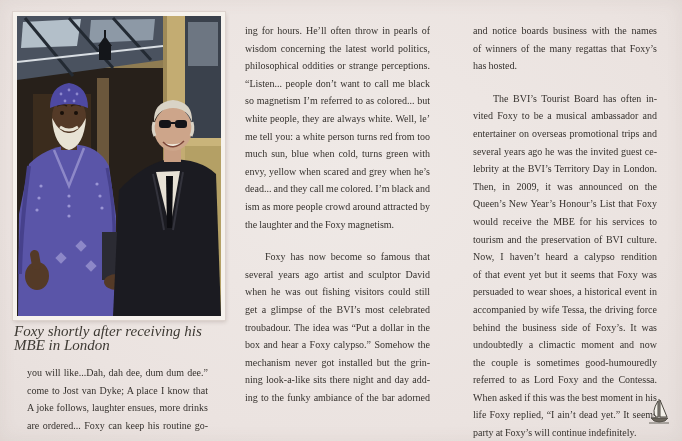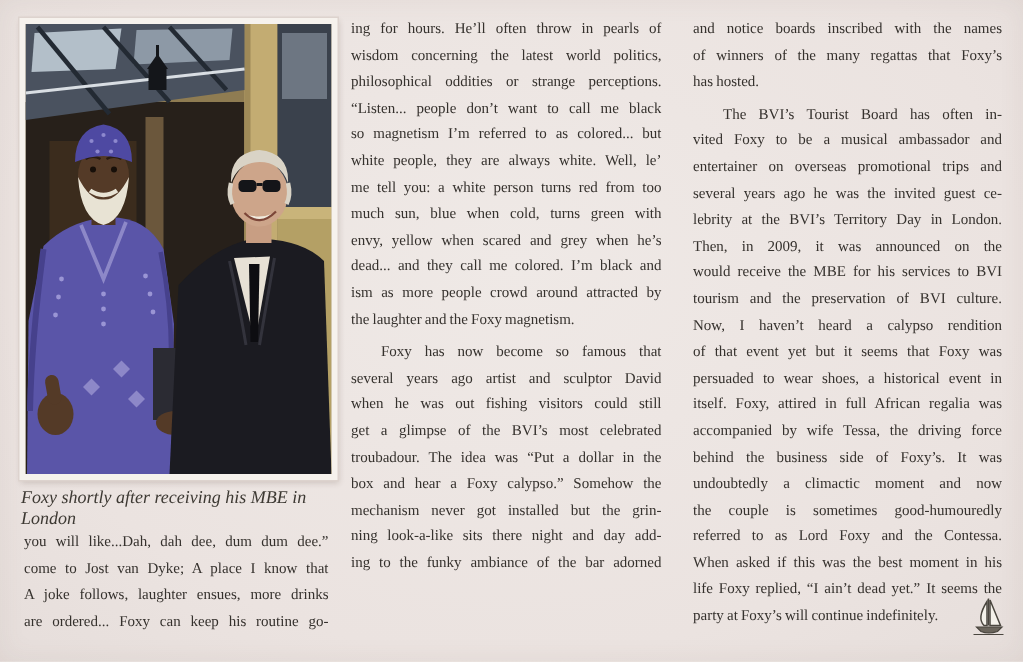--- a/index.html
+++ b/index.html
@@ -12,27 +12,27 @@
     box-shadow: inset 0 0 18px rgba(120,90,80,0.08);
   }
   .photo-frame{
     position:absolute; left:13px; top:12px; width:204px; height:300px;
     margin:0; padding:4px; background:#f6f2ed;
     box-shadow:0 0 0 1px #ddd3ce, 1px 2px 4px rgba(60,40,30,0.18);
   }
   .photo-frame svg{display:block;}
   .caption{
     position:absolute; left:14px; top:324px; width:214px;
-    font-style:italic; font-size:12px; line-height:14px; color:#3d3933;
+    font-style:italic; font-size:15px; line-height:14px; color:#3d3933;
   }
   .col{position:absolute; font-size:10px; line-height:17.6px; word-spacing:-0.4px;}
   .col-left {left:12px;  top:349px; width:211px;}
   .col-mid  {left:230px; top:7px;   width:215px;}
   .col-right{left:458px; top:7px;   width:214px;}
-  .para{margin:4px;}
+  .para{margin:15px;}
   .line{
     text-align:justify; text-align-last:justify;
     height:17.6px; overflow:hidden;
   }
   .line.plain{text-align-last:left;}
   .line.indent{text-indent:20px;}
   .endmark{position:absolute; left:646px; top:397px;}
 </style>
 </head>
 <body>
@@ -166,37 +166,37 @@
         <div class="line">troubadour. The idea was “Put a dollar in the</div>
         <div class="line">box and hear a Foxy calypso.” Somehow the</div>
         <div class="line">mechanism never got installed but the grin-</div>
         <div class="line">ning look-a-like sits there night and day add-</div>
         <div class="line">ing to the funky ambiance of the bar adorned</div>
       </div>
     </div>
 
   <div class="col col-right">
       <div class="para">
-        <div class="line">and notice boards inscribed with the names</div>
+        <div class="line">and notice boards business with the names</div>
         <div class="line">of winners of the many regattas that Foxy’s</div>
         <div class="line plain">has hosted.</div>
       </div>
       <div class="para">
         <div class="line indent">The BVI’s Tourist Board has often in-</div>
         <div class="line">vited Foxy to be a musical ambassador and</div>
         <div class="line">entertainer on overseas promotional trips and</div>
         <div class="line">several years ago he was the invited guest ce-</div>
         <div class="line">lebrity at the BVI’s Territory Day in London.</div>
         <div class="line">Then, in 2009, it was announced on the</div>
+        <div class="line">Queen’s New Year’s Honour’s List that Foxy</div>
         <div class="line">would receive the MBE for his services to BVI</div>
         <div class="line">tourism and the preservation of BVI culture.</div>
         <div class="line">Now, I haven’t heard a calypso rendition</div>
         <div class="line">of that event yet but it seems that Foxy was</div>
         <div class="line">persuaded to wear shoes, a historical event in</div>
-        <div class="line">itself. Foxy, attired in full African regalia was</div>
         <div class="line">accompanied by wife Tessa, the driving force</div>
         <div class="line">behind the business side of Foxy’s. It was</div>
         <div class="line">undoubtedly a climactic moment and now</div>
         <div class="line">the couple is sometimes good-humouredly</div>
         <div class="line">referred to as Lord Foxy and the Contessa.</div>
         <div class="line">When asked if this was the best moment in his</div>
         <div class="line">life Foxy replied, “I ain’t dead yet.” It seems the</div>
         <div class="line plain">party at Foxy’s will continue indefinitely.</div>
       </div>
     </div>

